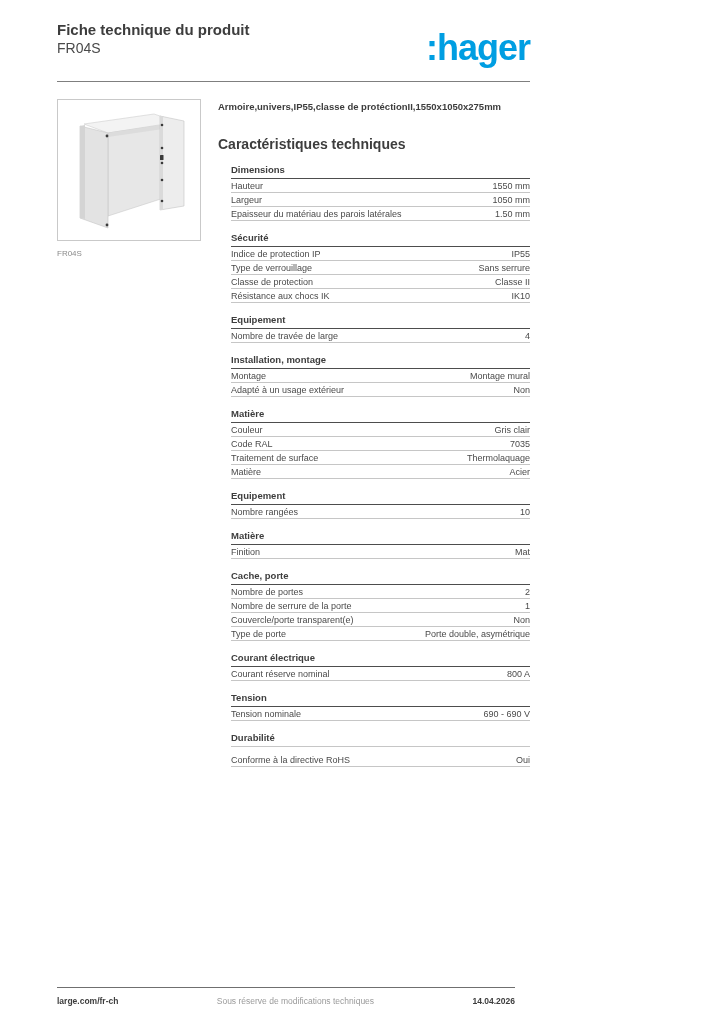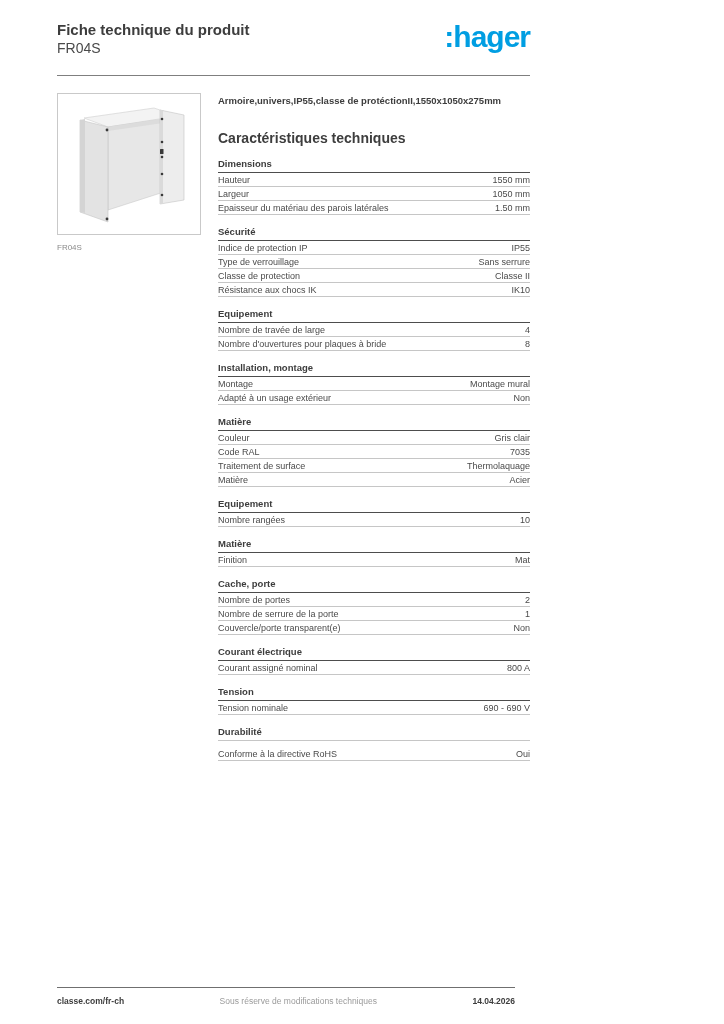--- a/index.html
+++ b/index.html
@@ -10,41 +10,41 @@
     color: #3d3d3d;
     position: relative;
     overflow: hidden;
   }
   .page { position: relative; width: 572px; height: 1024px; padding: 20px 42px 0 57px; }
 
   
   .doc-header { display: flex; justify-content: space-between; align-items: flex-start; }
   .doc-title { font-size: 15px; font-weight: bold; color: #3d3d3d; line-height: 19px; }
   .doc-subtitle { font-size: 14px; color: #4a4a4a; line-height: 18px; }
-  .logo { font-size: 30px; font-weight: bold; letter-spacing: -1px; line-height: 30px; margin-top: 2px; }
+  .logo { font-size: 36px; font-weight: bold; letter-spacing: -1px; line-height: 30px; margin-top: 13px; }
   .header-rule { border: none; border-top: 1.5px solid #7f7f7f; margin-top: 18px; }
 
   
   .content { display: flex; margin-top: 17px; }
   .aside-col { width: 161px; flex: 0 0 161px; }
   .img-box {
     width: 144px; height: 142px;
     border: 1px solid #c9c9c9;
     background: #ffffff;
     display: flex; align-items: center; justify-content: center;
   }
   .img-caption { font-size: 8px; color: #8a8a8a; margin-top: 8px; }
 
   .main-col { flex: 1; min-width: 0; }
   .description { font-size: 9.5px; font-weight: bold; color: #3d3d3d; margin-top: 2px; }
   .char-heading { font-size: 14px; font-weight: bold; color: #3d3d3d; margin-top: 24px; }
 
   
   .sections { margin-top: 12px; }
-  .section { margin-top: 11px; }
+  .section { margin-top: 11px; margin-left: 13px; }
   .section:first-child { margin-top: 0; }
   .section-title {
     font-size: 9.5px; font-weight: bold; color: #3d3d3d;
     padding-bottom: 3px;
     border-bottom: 1px solid #4d4d4d;
   }
   .section-title.light { border-bottom-color: #c6c6c6; margin-bottom: 6px; }
   .spec-row {
     display: flex; justify-content: space-between; align-items: center;
     height: 14px;
@@ -154,24 +154,20 @@
               <span class="spec-label">Résistance aux chocs IK</span>
               <span class="spec-value">IK10</span>
             </div>
           </div>
           <div class="section">
             <div class="section-title">Equipement</div>
             <div class="spec-row">
               <span class="spec-label">Nombre de travée de large</span>
               <span class="spec-value">4</span>
             </div>
-            <div class="spec-row">
-              <span class="spec-label">Nombre d'ouvertures pour plaques à bride</span>
-              <span class="spec-value">8</span>
-            </div>
           </div>
           <div class="section">
             <div class="section-title">Installation, montage</div>
             <div class="spec-row">
               <span class="spec-label">Montage</span>
               <span class="spec-value">Montage mural</span>
             </div>
             <div class="spec-row">
               <span class="spec-label">Adapté à un usage extérieur</span>
               <span class="spec-value">Non</span>
@@ -217,25 +213,29 @@
               <span class="spec-value">2</span>
             </div>
             <div class="spec-row">
               <span class="spec-label">Nombre de serrure de la porte</span>
               <span class="spec-value">1</span>
             </div>
             <div class="spec-row">
               <span class="spec-label">Couvercle/porte transparent(e)</span>
               <span class="spec-value">Non</span>
             </div>
+            <div class="spec-row">
+              <span class="spec-label">Type de porte</span>
+              <span class="spec-value">Porte double, asymétrique</span>
+            </div>
           </div>
           <div class="section">
             <div class="section-title">Courant électrique</div>
             <div class="spec-row">
-              <span class="spec-label">Courant assigné nominal</span>
+              <span class="spec-label">Courant réserve nominal</span>
               <span class="spec-value">800 A</span>
             </div>
           </div>
           <div class="section">
             <div class="section-title">Tension</div>
             <div class="spec-row">
               <span class="spec-label">Tension nominale</span>
               <span class="spec-value">690 - 690 V</span>
             </div>
           </div>
@@ -246,19 +246,19 @@
               <span class="spec-value">Oui</span>
             </div>
           </div>
         </div>
     </div>
   </div>
 
   <div class="doc-footer">
     <hr class="footer-rule">
     <div class="footer-row">
-      <span class="footer-left">classe.com/fr-ch</span>
+      <span class="footer-left">large.com/fr-ch</span>
       <span class="footer-center">Sous réserve de modifications techniques</span>
       <span class="footer-right">14.04.2026</span>
     </div>
   </div>
 
 </div>
 
 </body></html>

